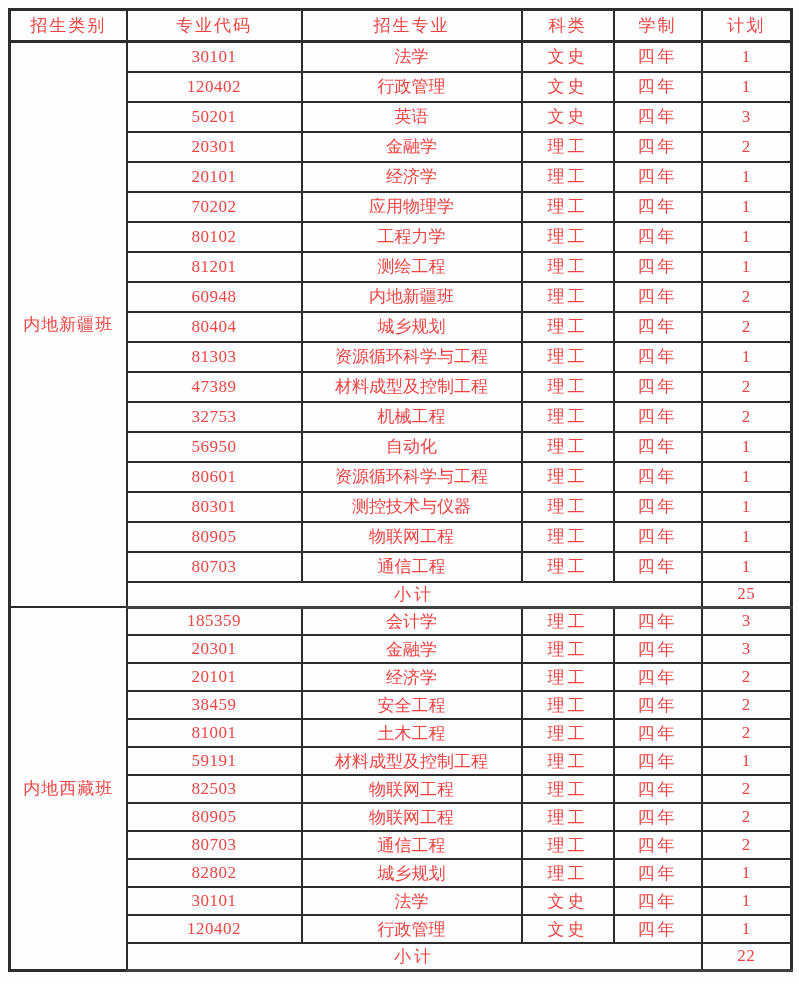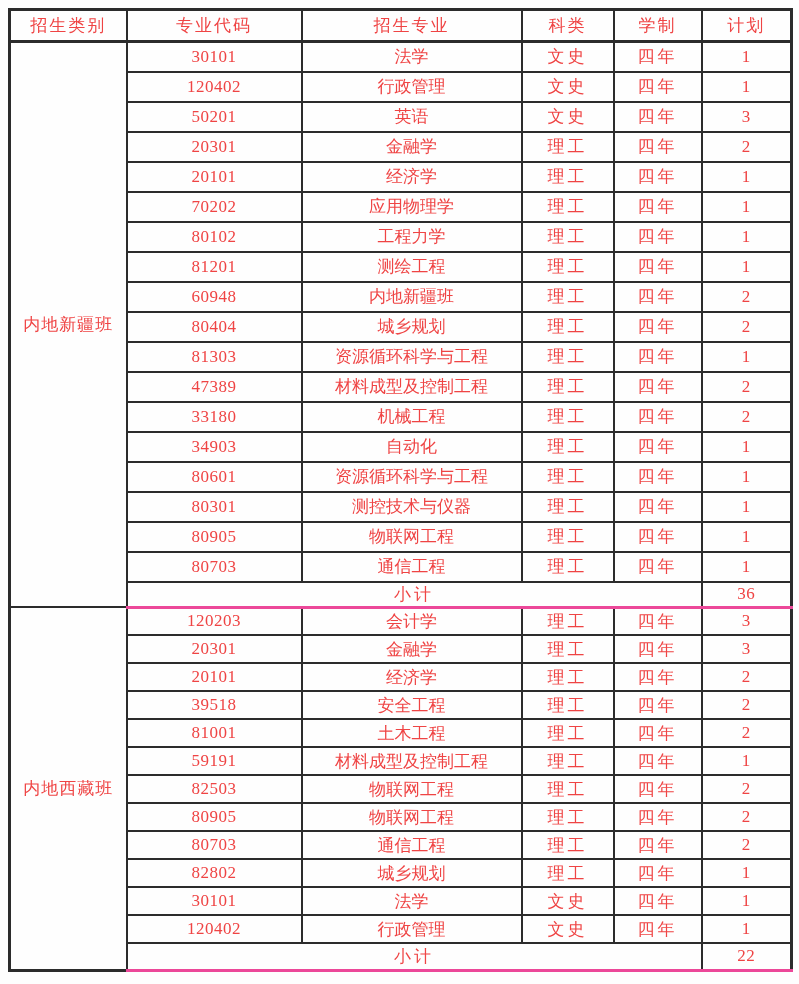--- a/index.html
+++ b/index.html
@@ -47,21 +47,21 @@
   }
   table.admissions thead tr { height: 32px; }
   table.admissions thead th {
     border-bottom: 3px solid #2c2c2c;
     letter-spacing: 2px;
   }
   tr.sec0 { height: 30px; }
   tr.sec1 { height: 28px; }
   tr.sub0 { height: 25px; }
   tr.sub1 { height: 27px; }
-  tr.subtotal td { border-bottom: 3px solid #ec4899; }
+  tr.subtotal td { border-bottom: 3px solid #404040; }
   td.category {
     border-bottom: 3px solid #2c2c2c;
     letter-spacing: 1px;
   }
   td.spaced { letter-spacing: 3px; }
   td.code-cell, td.plan-cell { letter-spacing: 0.5px; }
 </style>
 </head>
 <body>
 
@@ -165,28 +165,28 @@
           <td class="plan-cell">1</td>
         </tr>
         <tr class="sec0">
           <td class="code-cell">47389</td>
           <td class="major-cell">材料成型及控制工程</td>
           <td class="spaced">理工</td>
           <td class="spaced">四年</td>
           <td class="plan-cell">2</td>
         </tr>
         <tr class="sec0">
-          <td class="code-cell">33180</td>
+          <td class="code-cell">32753</td>
           <td class="major-cell">机械工程</td>
           <td class="spaced">理工</td>
           <td class="spaced">四年</td>
           <td class="plan-cell">2</td>
         </tr>
         <tr class="sec0">
-          <td class="code-cell">34903</td>
+          <td class="code-cell">56950</td>
           <td class="major-cell">自动化</td>
           <td class="spaced">理工</td>
           <td class="spaced">四年</td>
           <td class="plan-cell">1</td>
         </tr>
         <tr class="sec0">
           <td class="code-cell">80601</td>
           <td class="major-cell">资源循环科学与工程</td>
           <td class="spaced">理工</td>
           <td class="spaced">四年</td>
@@ -208,46 +208,46 @@
         </tr>
         <tr class="sec0">
           <td class="code-cell">80703</td>
           <td class="major-cell">通信工程</td>
           <td class="spaced">理工</td>
           <td class="spaced">四年</td>
           <td class="plan-cell">1</td>
         </tr>
         <tr class="subtotal sub0">
           <td colspan="4" class="spaced">小计</td>
-          <td class="plan-cell">36</td>
+          <td class="plan-cell">25</td>
         </tr>
         <tr class="sec1">
           <td rowspan="13" class="category">内地西藏班</td>
-          <td class="code-cell">120203</td>
+          <td class="code-cell">185359</td>
           <td class="major-cell">会计学</td>
           <td class="spaced">理工</td>
           <td class="spaced">四年</td>
           <td class="plan-cell">3</td>
         </tr>
         <tr class="sec1">
           <td class="code-cell">20301</td>
           <td class="major-cell">金融学</td>
           <td class="spaced">理工</td>
           <td class="spaced">四年</td>
           <td class="plan-cell">3</td>
         </tr>
         <tr class="sec1">
           <td class="code-cell">20101</td>
           <td class="major-cell">经济学</td>
           <td class="spaced">理工</td>
           <td class="spaced">四年</td>
           <td class="plan-cell">2</td>
         </tr>
         <tr class="sec1">
-          <td class="code-cell">39518</td>
+          <td class="code-cell">38459</td>
           <td class="major-cell">安全工程</td>
           <td class="spaced">理工</td>
           <td class="spaced">四年</td>
           <td class="plan-cell">2</td>
         </tr>
         <tr class="sec1">
           <td class="code-cell">81001</td>
           <td class="major-cell">土木工程</td>
           <td class="spaced">理工</td>
           <td class="spaced">四年</td>

